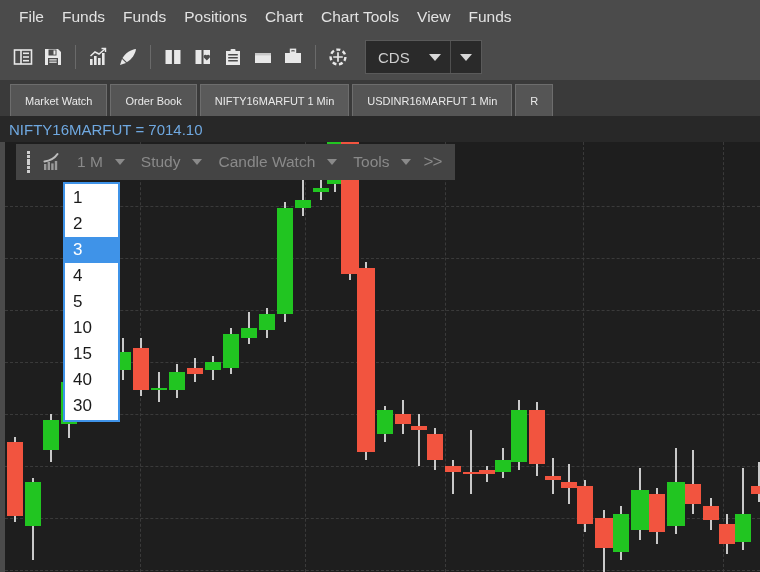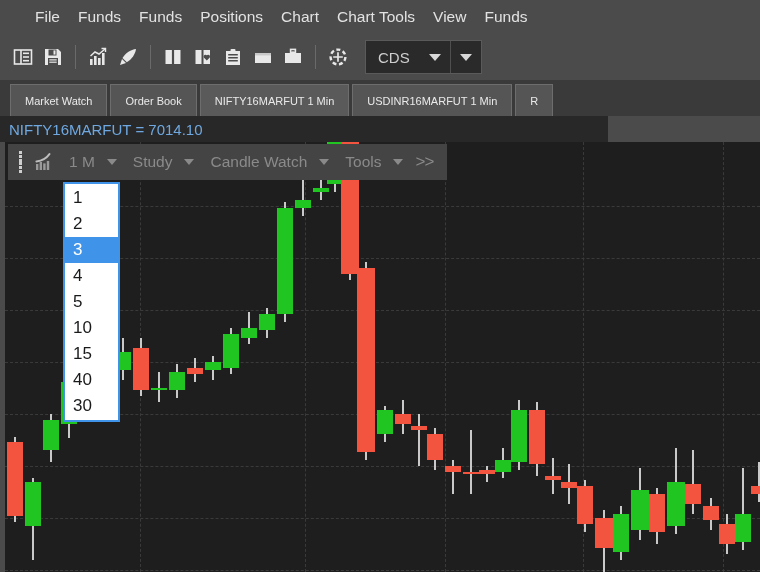--- a/index.html
+++ b/index.html
@@ -10,21 +10,21 @@
     font-family: "Liberation Sans", sans-serif;
     -webkit-font-smoothing: antialiased;
   }
   #app { position: relative; width: 760px; height: 572px; }
 
   
   .menubar {
     position: absolute; left: 0; top: 0; width: 760px; height: 34px;
     background: #4b4b4b;
     display: flex; align-items: center;
-    padding-left: 26px;
+    padding-left: 10px;
     overflow: hidden;
   }
   .menu-item {
     color: #e2e2e2; font-size: 15.5px; line-height: 34px;
     padding: 0 9px; white-space: nowrap; cursor: default;
   }
 
   
   .toolbar {
     position: absolute; left: 0; top: 34px; width: 760px; height: 46px;
@@ -83,21 +83,21 @@
     border: 1px solid #6d6d6d; border-bottom: none;
     color: #eaeaea; font-size: 11px;
     display: flex; align-items: center;
     padding: 0 14px; margin-right: 3px;
     white-space: nowrap; cursor: default; flex: none;
   }
   .tab.active { background: #5a5a5a; }
 
   
   .quoteline {
-    position: absolute; left: 0; top: 116px; width: 608px; height: 26px;
+    position: absolute; left: 0; top: 116px; width: 760px; height: 26px;
     background: #282828;
     display: flex; align-items: center;
     padding-left: 9px;
   }
   .quoteline .qtext {
     color: #6fa8e0; font-size: 15px; white-space: nowrap;
   }
 
   
   .chart-area {
@@ -126,21 +126,21 @@
   .candle .wick {
     position: absolute; width: 2px; background: #c9c9c9;
     left: 50%; margin-left: -1px;
   }
   .candle .body { position: absolute; left: 0; width: 100%; }
   .candle.up   .body { background: #21c521; }
   .candle.down .body { background: #f2543f; }
 
   
   .charttoolbar {
-    position: absolute; left: 8px; top: 144px;
+    position: absolute; left: 16px; top: 144px;
     height: 36px; background: #444444;
     display: flex; align-items: center;
     padding: 0 4px;
     z-index: 5;
   }
   .grip {
     width: 12px; height: 26px; margin: 0 3px 0 2px;
     display: flex; flex-direction: column; justify-content: space-between;
     align-items: center; padding: 2px 0; flex: none; cursor: move;
   }

